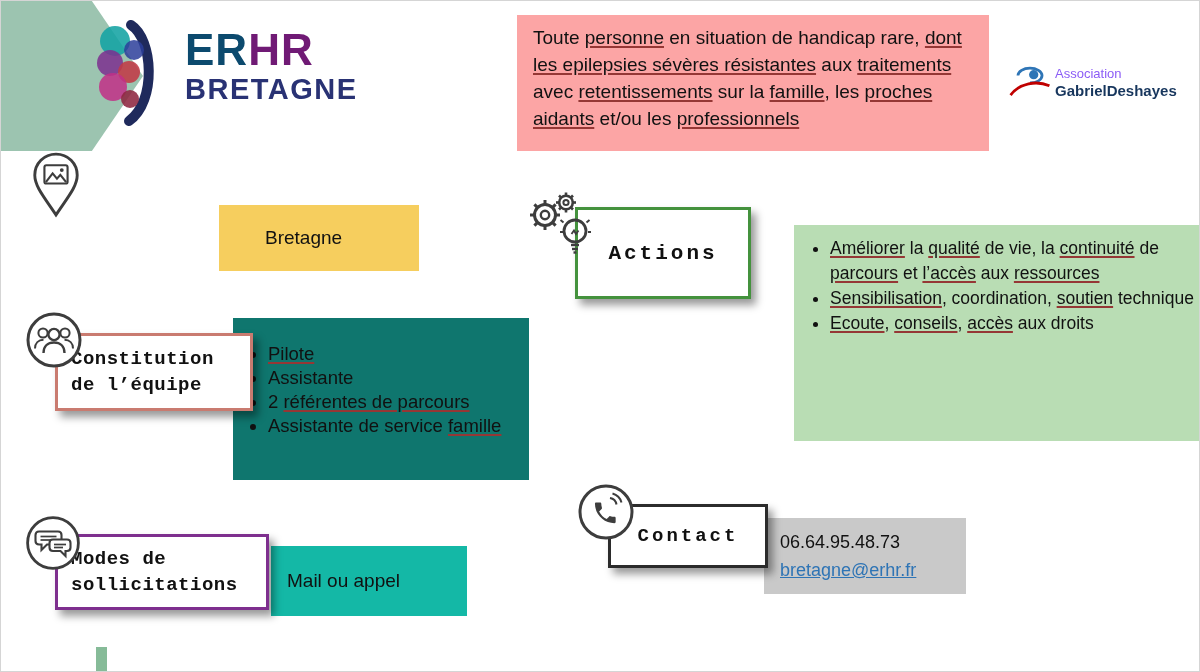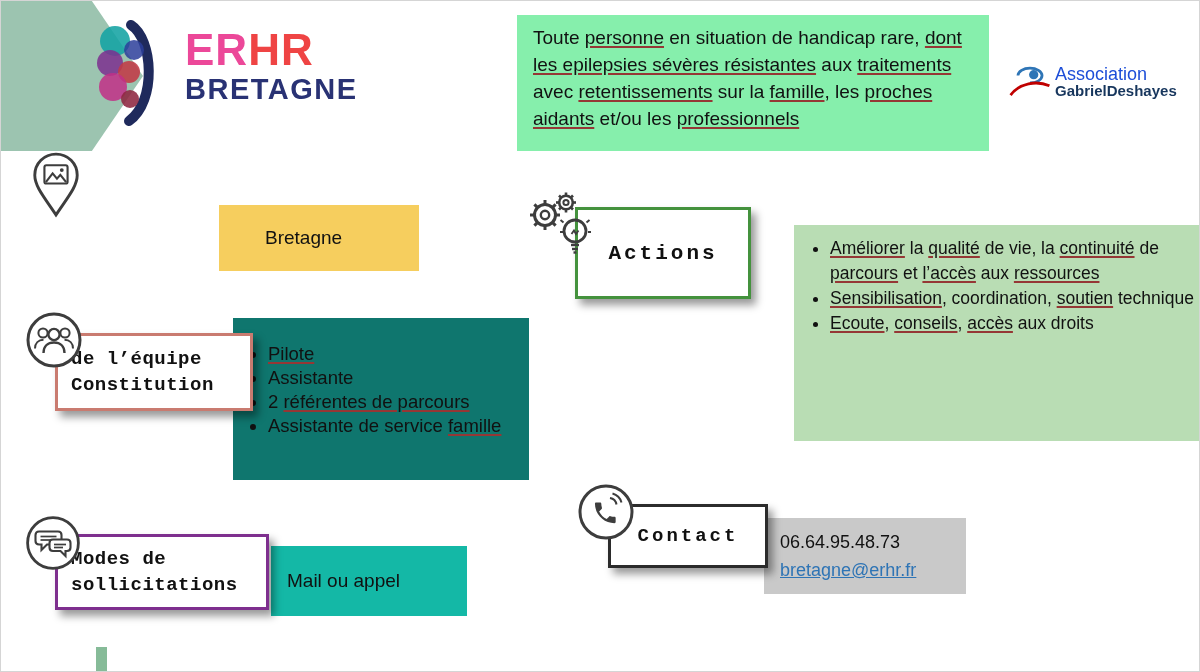--- a/index.html
+++ b/index.html
@@ -13,36 +13,36 @@
 
   
   .chevron { position: absolute; left: 0; top: 0; width: 142px; height: 150px;
     background: #9CC4B0; clip-path: polygon(0 0, 64% 0, 100% 50%, 64% 100%, 0 100%); z-index: 0; }
   .bottom-accent { position: absolute; left: 95px; top: 646px; width: 11px; height: 26px; background: #86BB98; }
 
   
   .face-logo { position: absolute; left: 76px; top: 16px; width: 100px; height: 118px; z-index: 1; }
   .brand-text { position: absolute; left: 184px; top: 26px; z-index: 1; }
   .brand-name { font-size: 44px; font-weight: bold; line-height: 46px; letter-spacing: 1px; }
-  .brand-name .er { color: #ec4899; text-align: center; }
-  .brand-name .hr { color: #ef4444; }
+  .brand-name .er { color: #0c4a6e; text-align: center; }
+  .brand-name .hr { color: #701a75; }
   .brand-region { font-size: 29px; line-height: 32px; color: #293274; letter-spacing: 1.5px; font-weight: 600; }
 
   
   .public-box { position: absolute; left: 370px; top: 14px; width: 142px; height: 136px;
     background: #fff; border: 3px solid #111; display: flex; flex-direction: column; align-items: center; padding-top: 12px; z-index: 2; }
   .public-title { font-size: 21px; letter-spacing: 2px; }
   .public-box svg { width: 62px; height: 40px; margin-top: 14px; }
   .public-text { position: absolute; left: 516px; top: 14px; width: 472px; height: 136px;
-    background: #86efac; padding: 9px 16px; font-size: 19px; line-height: 27px; }
+    background: #fca5a5; padding: 9px 16px; font-size: 19px; line-height: 27px; }
 
   
   .partner { position: absolute; left: 1004px; top: 62px; display: flex; align-items: center; }
   .partner svg { width: 50px; height: 40px; }
-  .partner .p1 { color: #1d4ed8; font-size: 18px; line-height: 16px; }
+  .partner .p1 { color: #8b5cf6; font-size: 13px; line-height: 16px; }
   .partner .p2 { color: #17365D; font-size: 15px; font-weight: bold; line-height: 18px; }
 
   
   .icon { position: absolute; z-index: 4; }
   .title-box { position: absolute; background: #fff; border: 3px solid #444; z-index: 3;
     box-shadow: 5px 6px 8px rgba(0,0,0,0.40); display: flex; flex-direction: column; justify-content: center; }
   .fill-box { position: absolute; z-index: 1; }
   .u { text-decoration: underline; text-decoration-color: #953735; text-decoration-thickness: 1.5px; text-underline-offset: 2px; }
   ul { margin: 0; }
   li { margin: 0; }
@@ -126,22 +126,22 @@
   <svg class="icon icon-equipe" viewBox="0 0 58 58">
     <circle cx="29" cy="29" r="26" fill="#fff" stroke="#3d3d3d" stroke-width="3"></circle>
     <circle cx="18" cy="22" r="4.6" fill="none" stroke="#3d3d3d" stroke-width="2"></circle>
     <path d="M10 37.5 C10 32 13.5 28.8 18.5 28.8" fill="none" stroke="#3d3d3d" stroke-width="2"></path>
     <circle cx="40" cy="22" r="4.6" fill="none" stroke="#3d3d3d" stroke-width="2"></circle>
     <path d="M48 37.5 C48 32 44.5 28.8 39.5 28.8" fill="none" stroke="#3d3d3d" stroke-width="2"></path>
     <circle cx="29" cy="23.5" r="5.6" fill="#fff" stroke="#3d3d3d" stroke-width="2.4"></circle>
     <path d="M18.5 42 C18.5 35 23 31.5 29 31.5 C35 31.5 39.5 35 39.5 42" fill="none" stroke="#3d3d3d" stroke-width="2.4"></path>
   </svg>
   <div class="title-box t-equipe mono">
+    <div>Constitution</div>
     <div>de l’équipe</div>
-    <div>Constitution</div>
   </div>
   <div class="fill-box f-equipe">
     <ul>
         <li><span class="u">Pilote</span></li>
         <li><span>Assistante</span></li>
         <li><span>2 </span><span class="u">référentes de parcours</span></li>
         <li><span>Assistante de service </span><span class="u">famille</span></li>
       </ul>
   </div>
 

